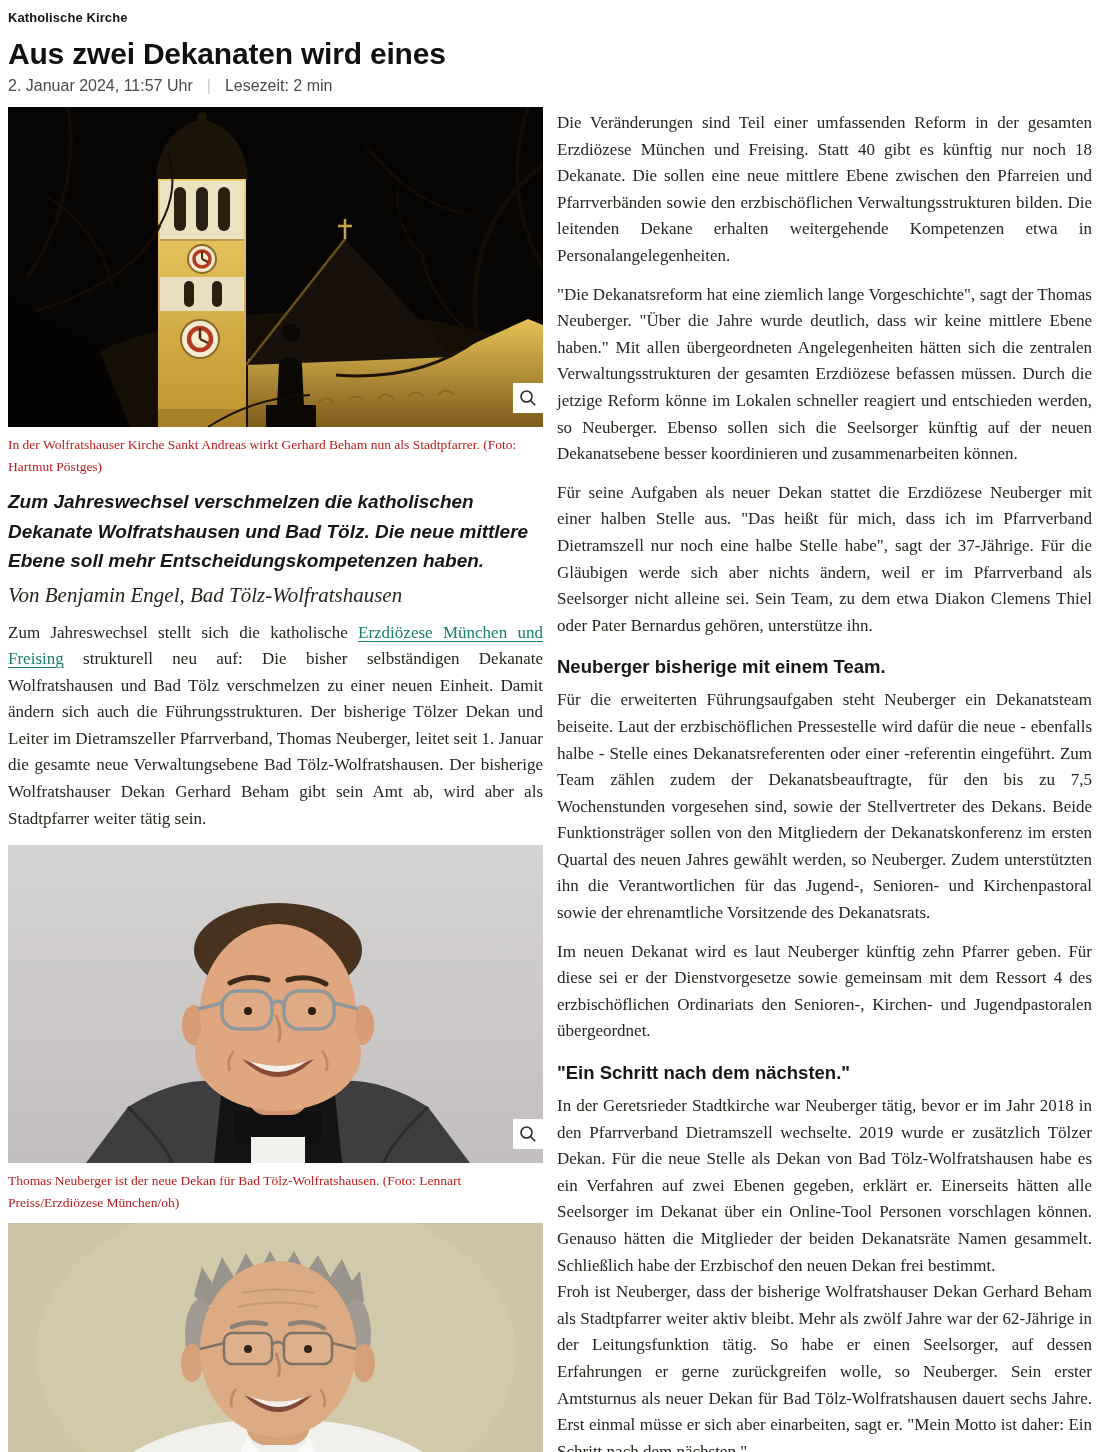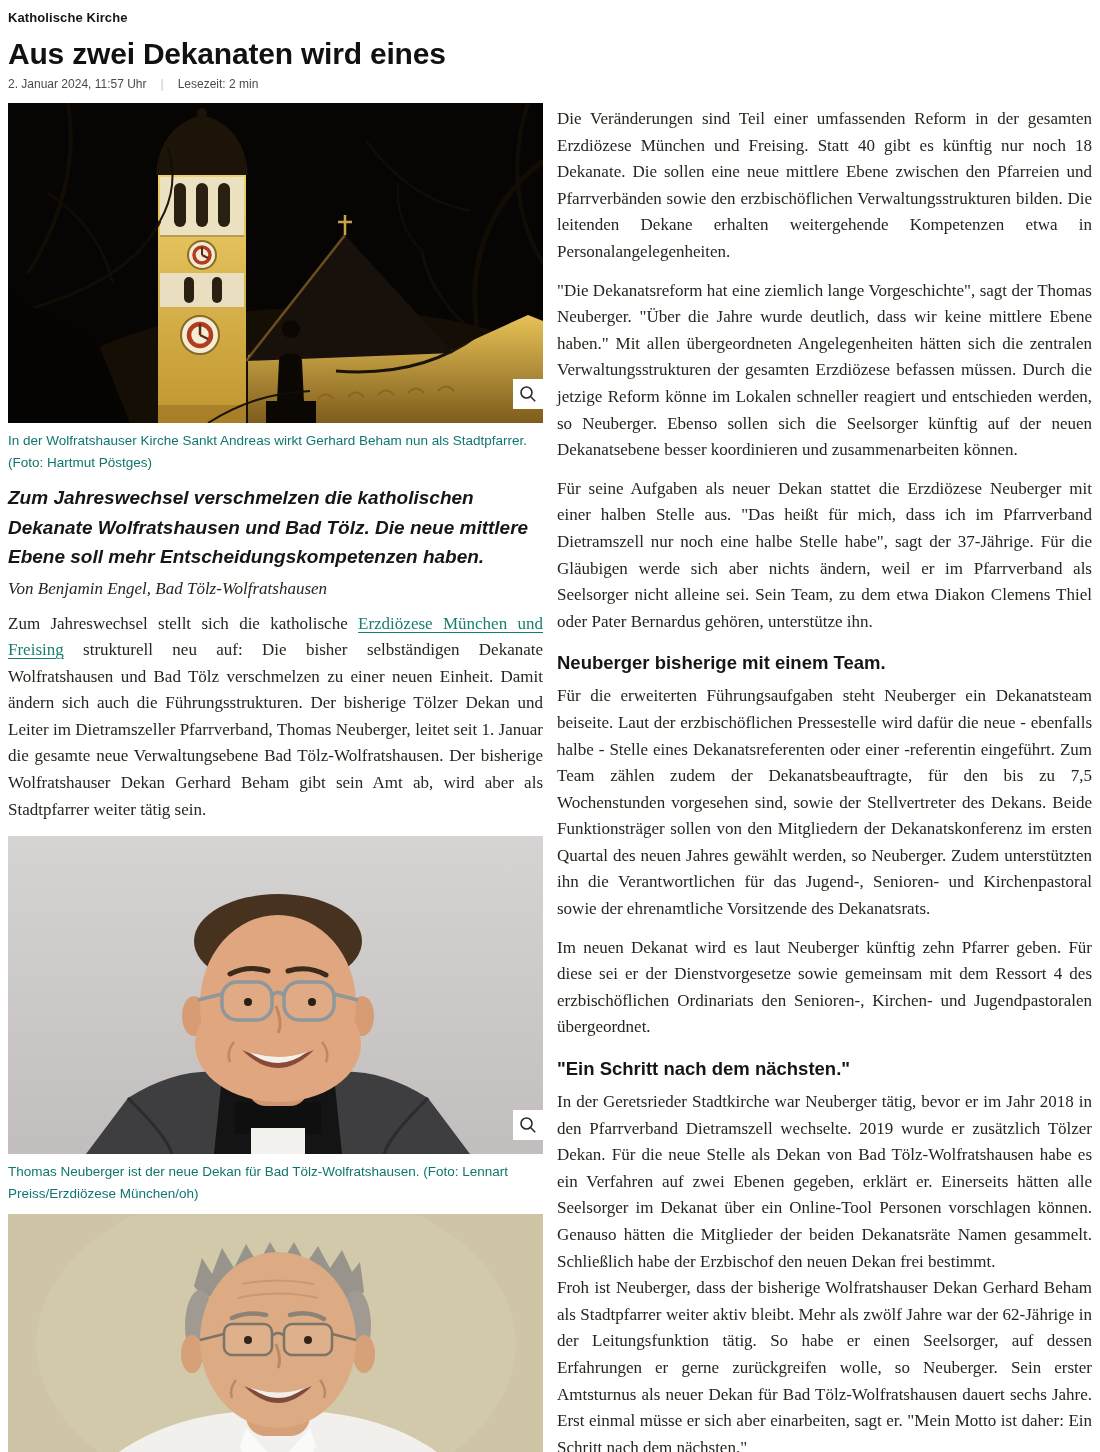--- a/index.html
+++ b/index.html
@@ -5,35 +5,35 @@
   html,body{margin:0;padding:0;}
   body{
     width:1100px;height:1452px;overflow:hidden;background:#ffffff;
     font-family:"Liberation Sans",sans-serif;color:#28241e;
     -webkit-font-smoothing:antialiased;
   }
   .page{padding:8px 8px 0 8px;}
   
   .kicker{font-size:13px;font-weight:bold;color:#161616;letter-spacing:.1px;margin:2px 0 12px 0;}
   h1.headline{font-size:30px;line-height:1.1;font-weight:bold;color:#111;margin:0 0 7px 0;letter-spacing:-.2px;}
-  .meta{font-size:12px;color:#4a4a4a;display:flex;align-items:center;gap:14px;margin:0 0 12px 0;}
+  .meta{font-size:16px;color:#4a4a4a;display:flex;align-items:center;gap:14px;margin:0 0 12px 0;}
   .meta .divider{color:#c7c7c7;}
   
   .columns{display:grid;grid-template-columns:535px 535px;column-gap:14px;}
   
   figure{margin:0;position:relative;}
   figure svg{display:block;}
   .zoom-btn{
     position:absolute;right:0;bottom:14px;width:30px;height:30px;background:#ffffff;
     border:none;padding:0;display:flex;align-items:center;justify-content:center;cursor:pointer;
   }
-  figcaption{font-size:13.5px;line-height:1.6;color:#0f766e;margin:7px 0 10px 0;}
+  figcaption{font-size:13.5px;line-height:1.6;color:#b91c1c;margin:7px 0 10px 0;font-family:Liberation Serif, serif;}
   
   .lede{font-size:19px;line-height:1.55;font-weight:bold;color:#161616;margin:4px 0 7px 0;font-style:italic;}
-  .byline{font-family:"Liberation Serif",serif;font-style:italic;font-size:17px;color:#28241e;margin:0 0 12px 0;}
+  .byline{font-family:"Liberation Serif",serif;font-style:italic;font-size:21px;color:#28241e;margin:0 0 12px 0;}
   .body-p{
     font-family:"Liberation Serif",serif;font-size:17px;line-height:1.565;
     text-align:justify;hyphens:auto;-webkit-hyphens:auto;color:#28241e;margin:0 0 12px 0;
   }
   .body-p.tight{margin-top:-12px;}
   .intro-p{margin-bottom:12px;}
   a.article-link{color:#177e6e;text-decoration:underline;text-underline-offset:3px;cursor:pointer;}
   
   .subhead{font-size:18.5px;font-weight:bold;color:#161616;margin:16px 0 8px 0;line-height:1.3;}
   .col-right .body-p:first-child{margin-top:3px;}

